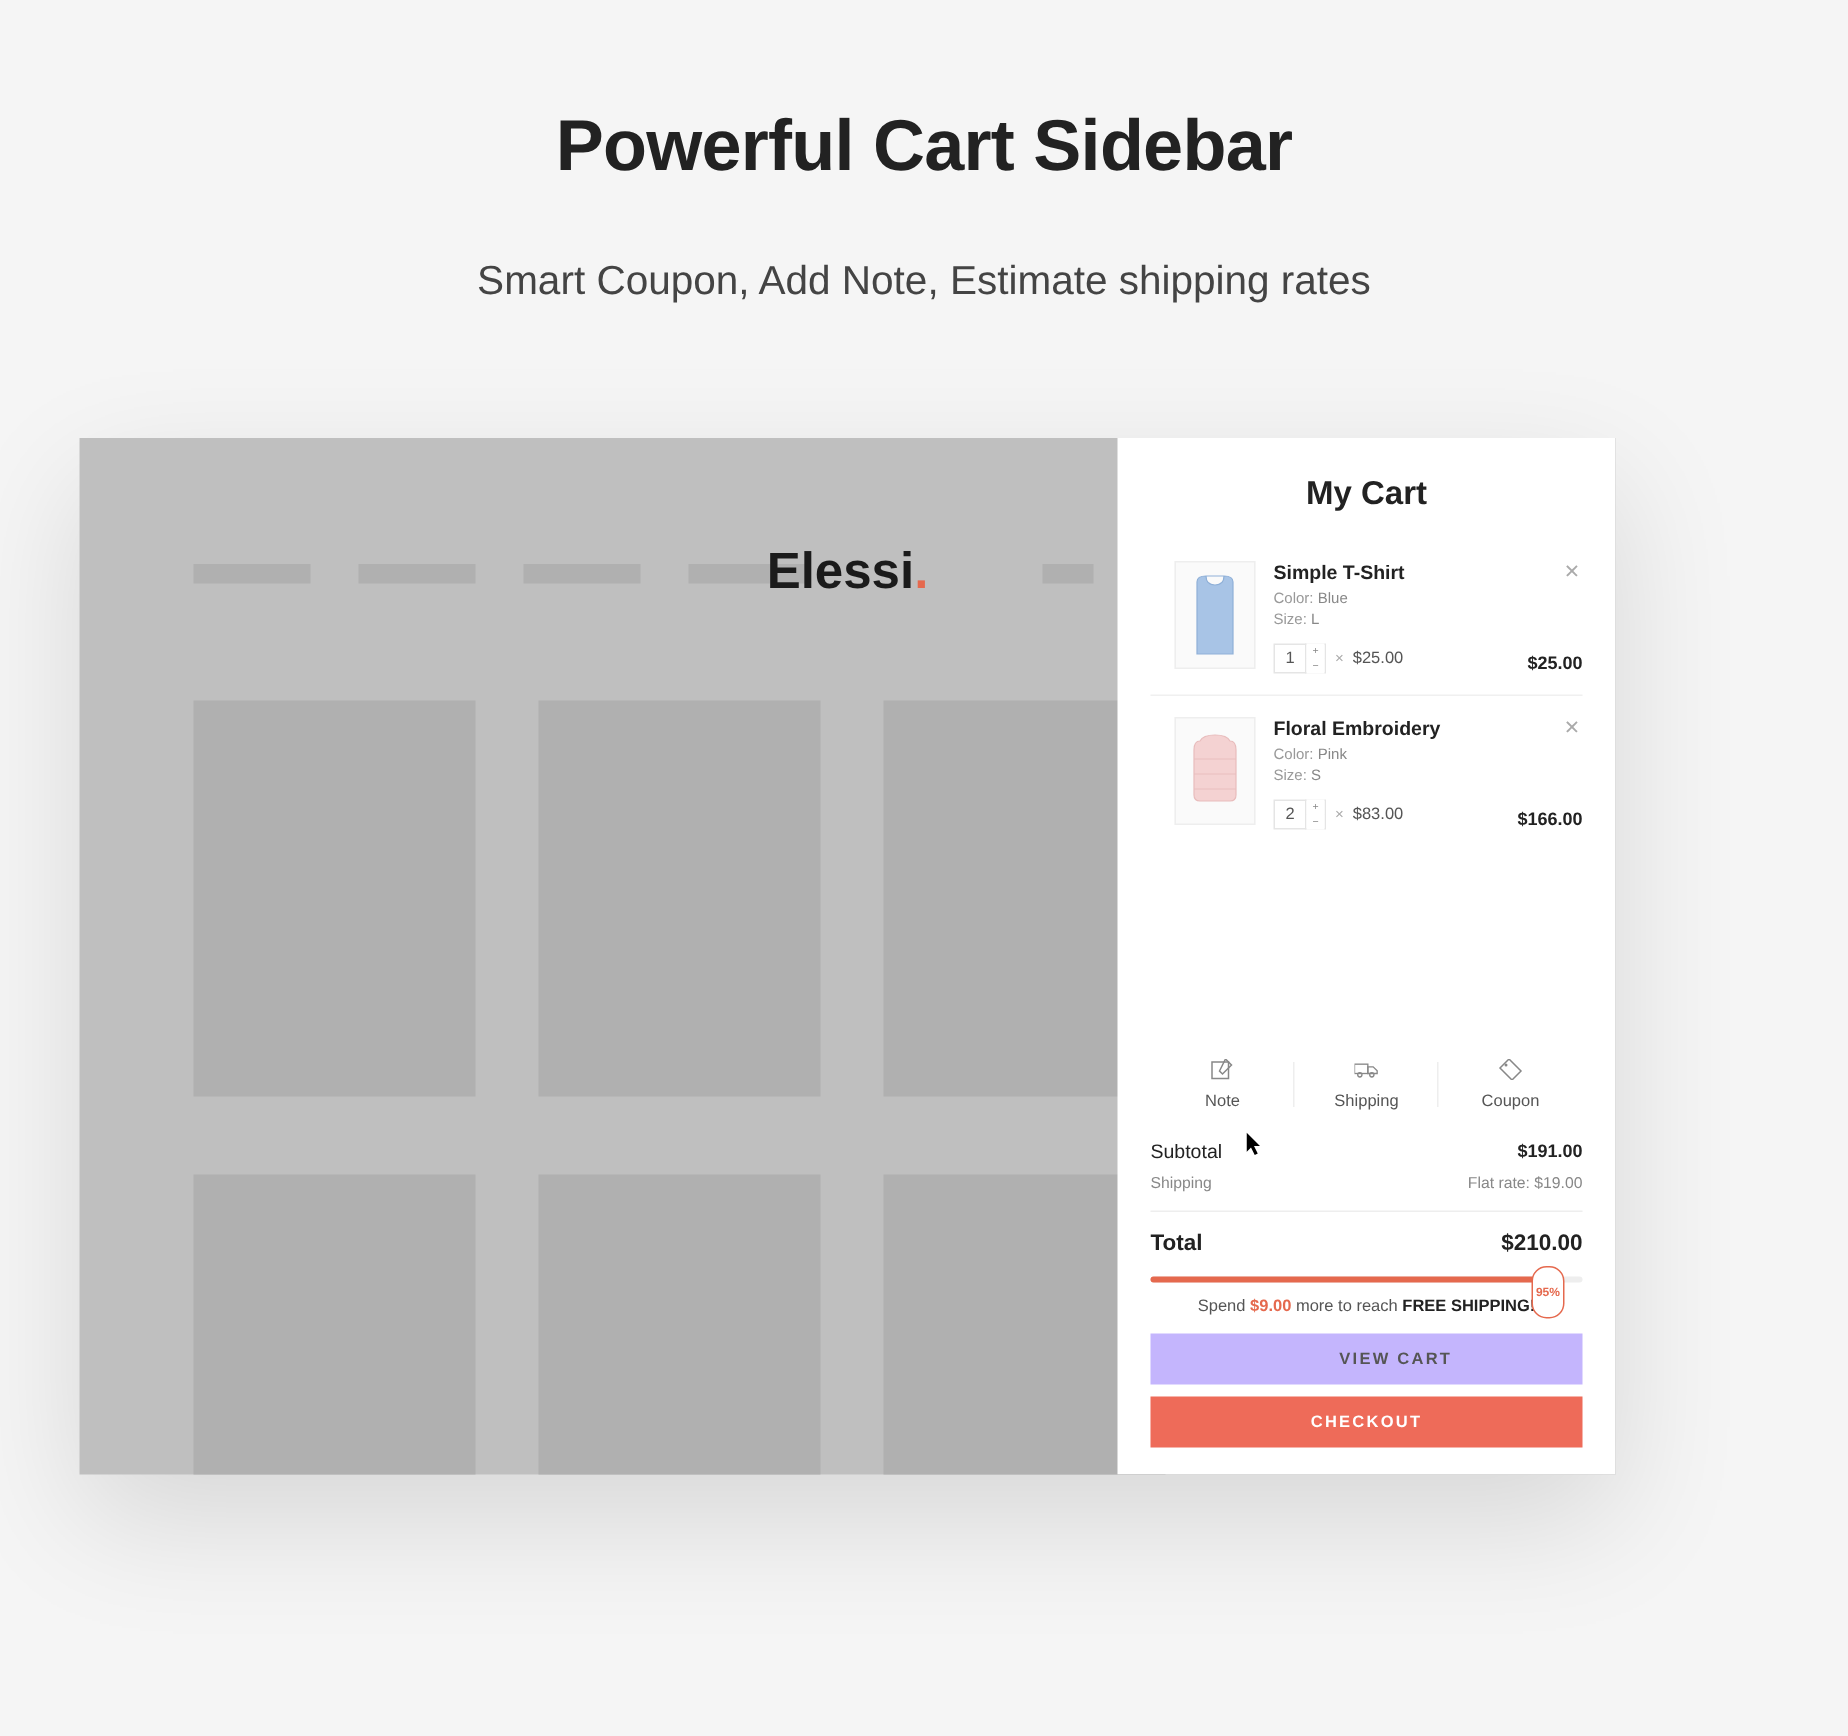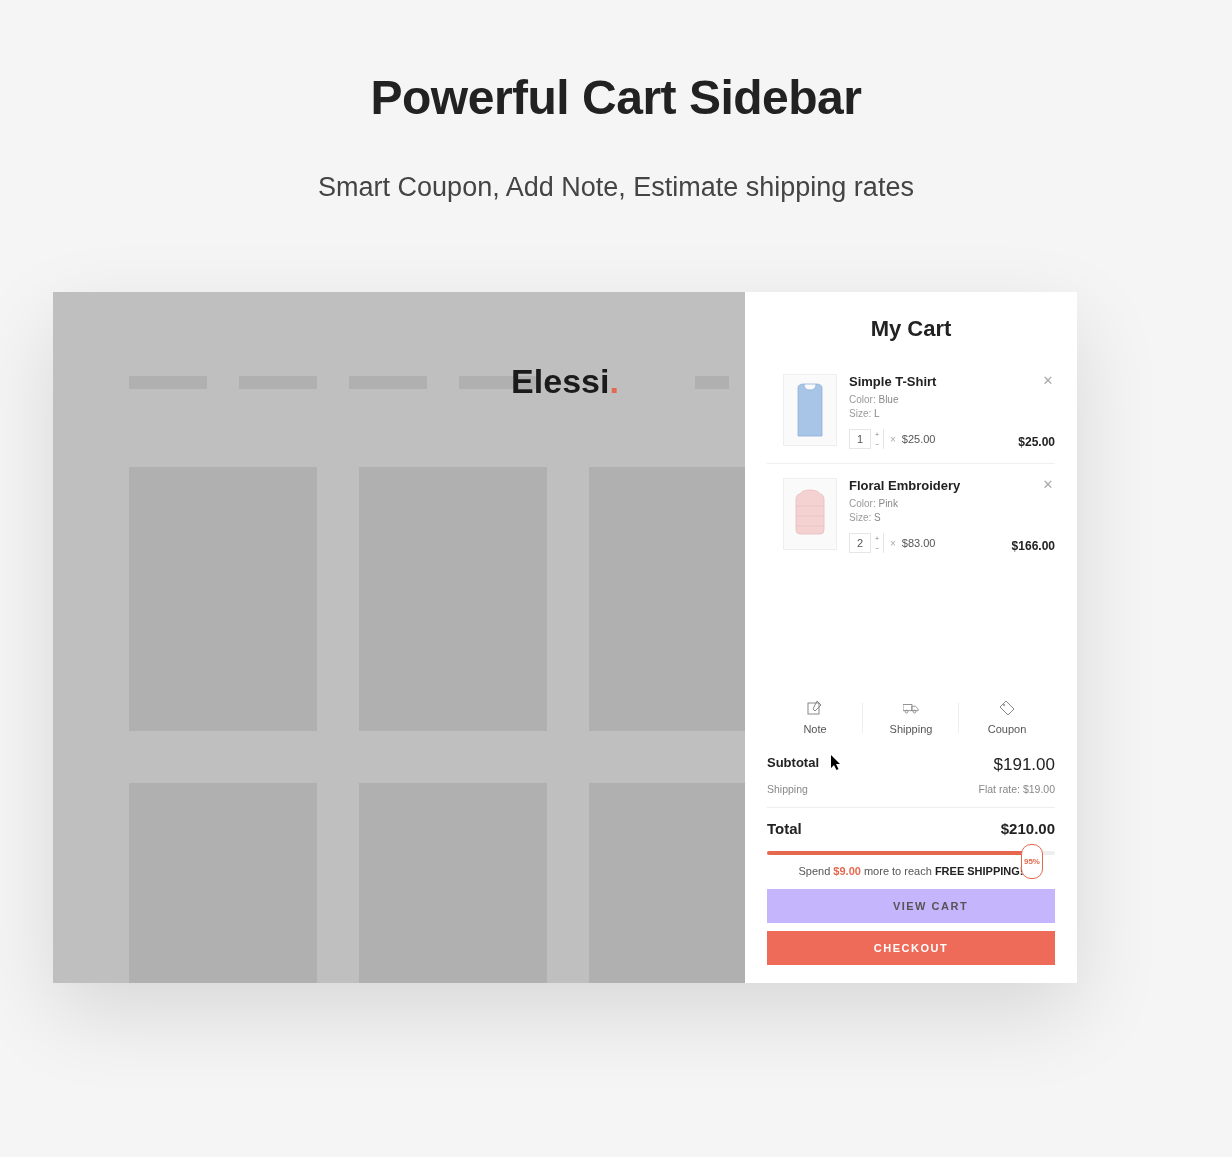--- a/index.html
+++ b/index.html
@@ -233,22 +233,22 @@
 }
 .totals {
   padding: 6px 22px 0;
   font-size: 12px;
 }
 .totals .row {
   display: flex;
   justify-content: space-between;
   padding: 4px 0;
 }
-.totals .row.sub .l { font-weight: 700; color: #222; font-size: 13px; }
-.totals .row.sub .r { font-weight: 400; color: #222; font-size: 17px; }
+.totals .row.sub .l { font-weight: 400; color: #222; font-size: 13px; }
+.totals .row.sub .r { font-weight: 700; color: #222; font-size: 12px; }
 .totals .row.ship { font-size: 10.5px; color: #888; }
 .totals hr {
   border: none;
   border-top: 1px solid #eee;
   margin: 8px 0;
 }
 .totals .row.total .l { font-weight: 700; font-size: 15px; color: #222; }
 .totals .row.total .r { font-weight: 700; font-size: 15px; color: #222; }
 .progress {
   margin: 10px 22px 0;

